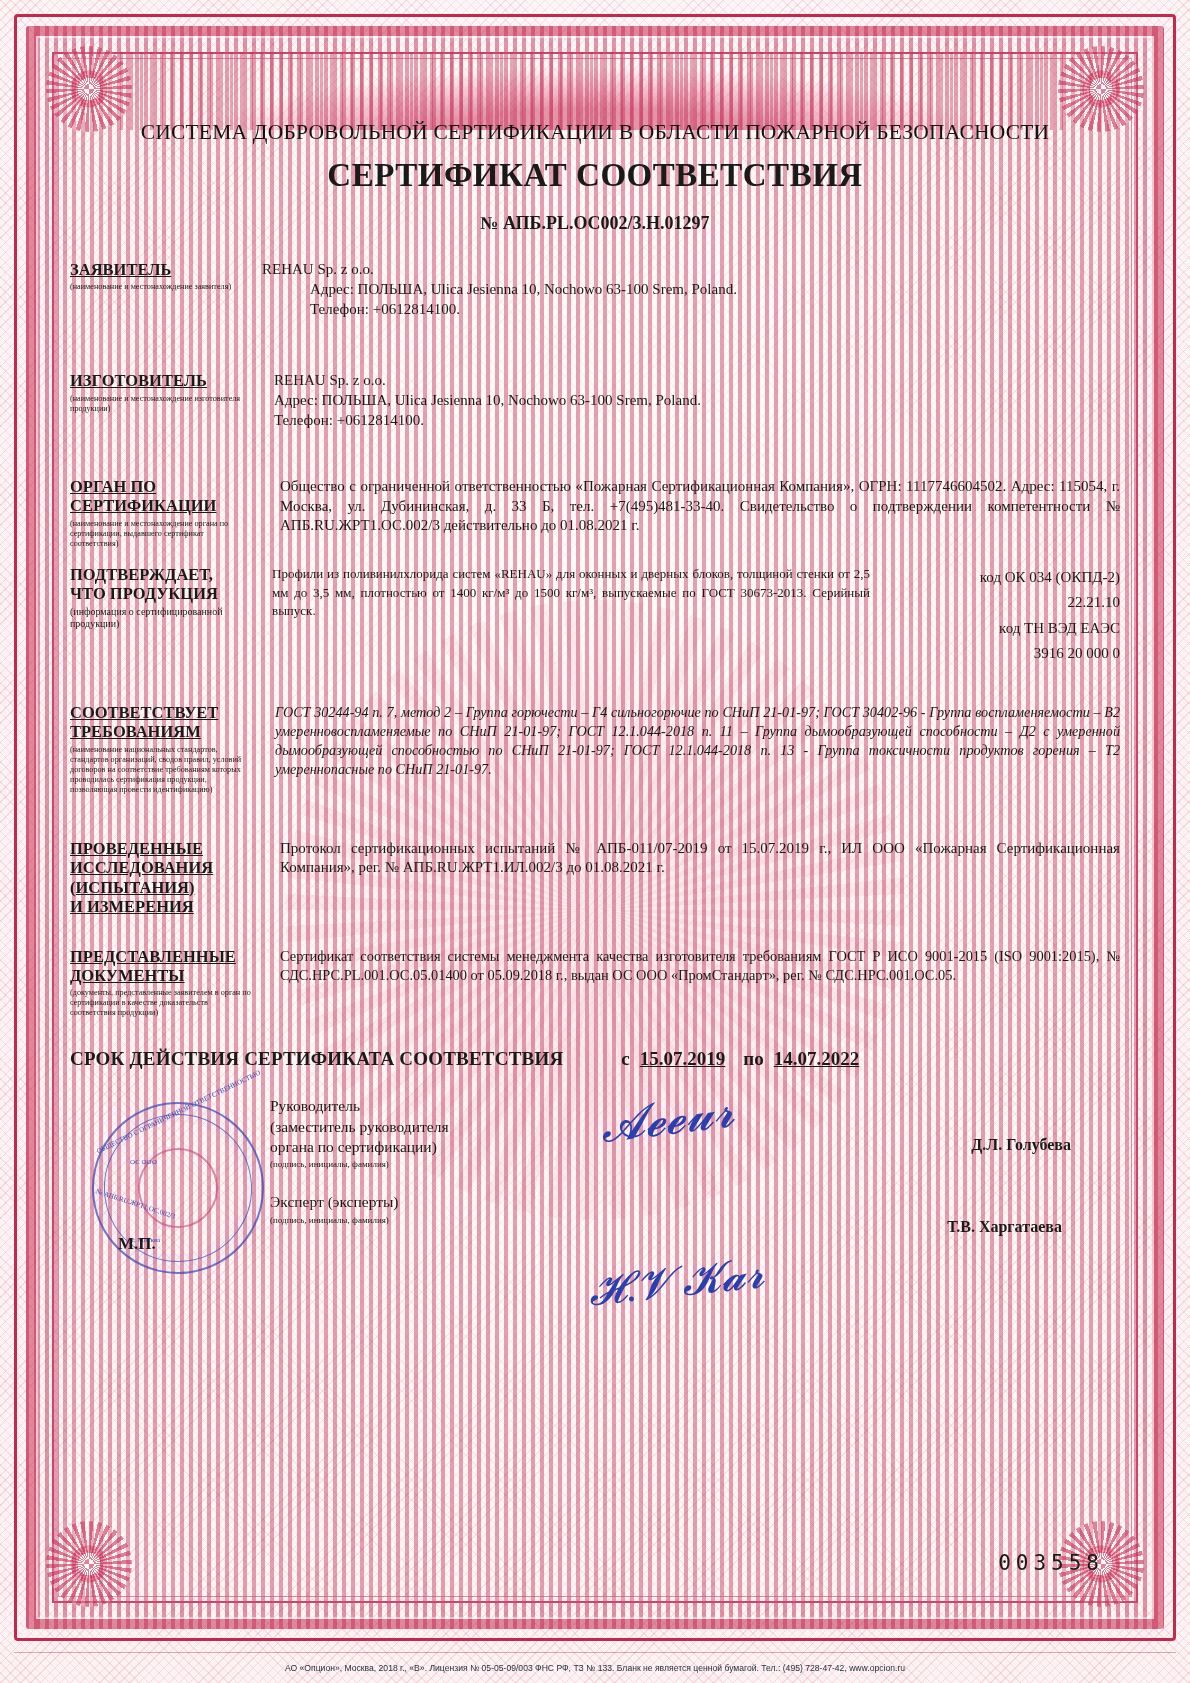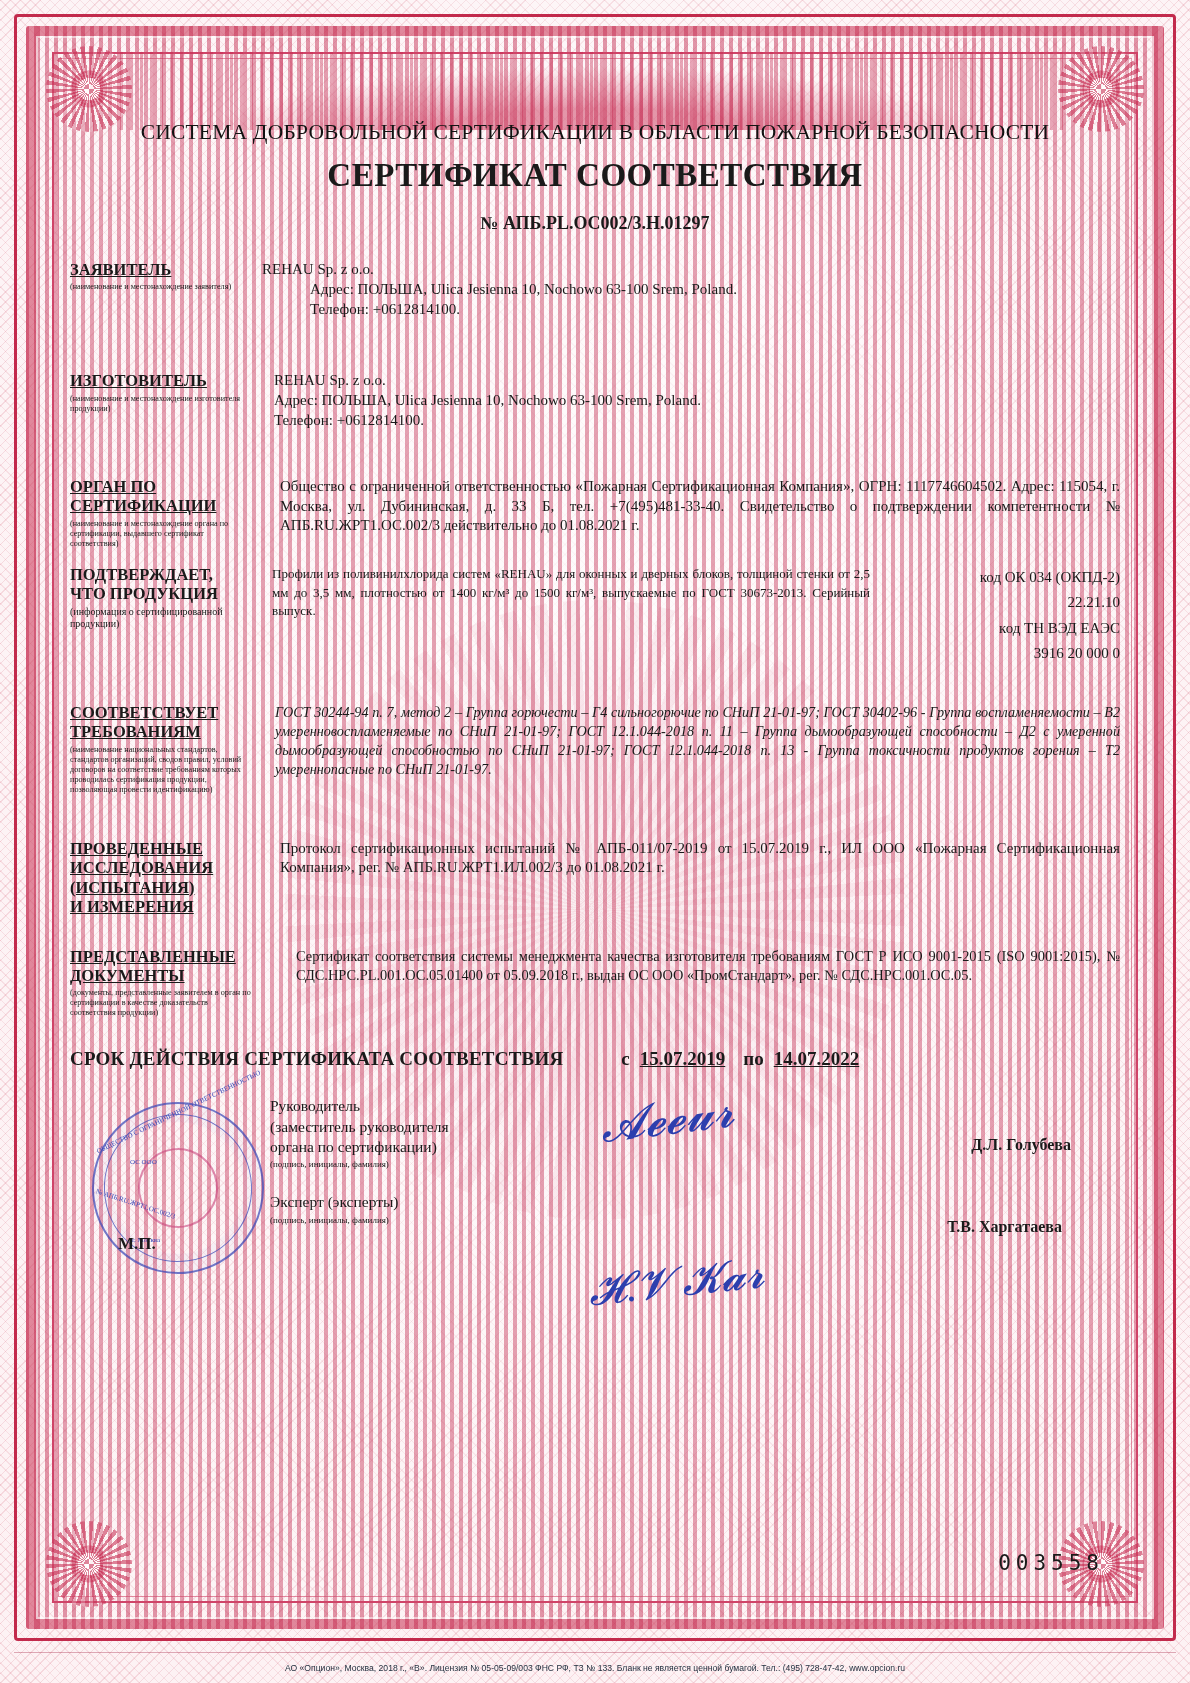--- a/index.html
+++ b/index.html
@@ -249,21 +249,21 @@
       </div>
       <div class="val" style="padding-left:18px;">Протокол сертификационных испытаний № АПБ-011/07-2019 от 15.07.2019 г., ИЛ ООО «Пожарная Сертификационная Компания», рег. № АПБ.RU.ЖРТ1.ИЛ.002/3 до 01.08.2021 г.</div>
     </div>
 
     <div class="row" style="margin-top:30px;">
       <div class="lbl">
         <span class="big">ПРЕДСТАВЛЕННЫЕ</span>
         <span class="big">ДОКУМЕНТЫ</span>
         <span class="small">(документы, представленные заявителем в орган по сертификации в качестве доказательств соответствия продукции)</span>
       </div>
-      <div class="val" style="padding-left:34px;font-size:14.4px;">Сертификат соответствия системы менеджмента качества изготовителя требованиям ГОСТ Р ИСО 9001-2015 (ISO 9001:2015), № СДС.НРС.PL.001.ОС.05.01400 от 05.09.2018 г., выдан ОС ООО «ПромСтандарт», рег. № СДС.НРС.001.ОС.05.</div>
+      <div class="val" style="padding-left:18px;font-size:14.4px;">Сертификат соответствия системы менеджмента качества изготовителя требованиям ГОСТ Р ИСО 9001-2015 (ISO 9001:2015), № СДС.НРС.PL.001.ОС.05.01400 от 05.09.2018 г., выдан ОС ООО «ПромСтандарт», рег. № СДС.НРС.001.ОС.05.</div>
     </div>
 
     <div class="valid">
       <span class="t">СРОК ДЕЙСТВИЯ СЕРТИФИКАТА СООТВЕТСТВИЯ</span>
       <span class="c">с</span>
       <span class="d">15.07.2019</span>
       <span class="po">по</span>
       <span class="d">14.07.2022</span>
     </div>
 

